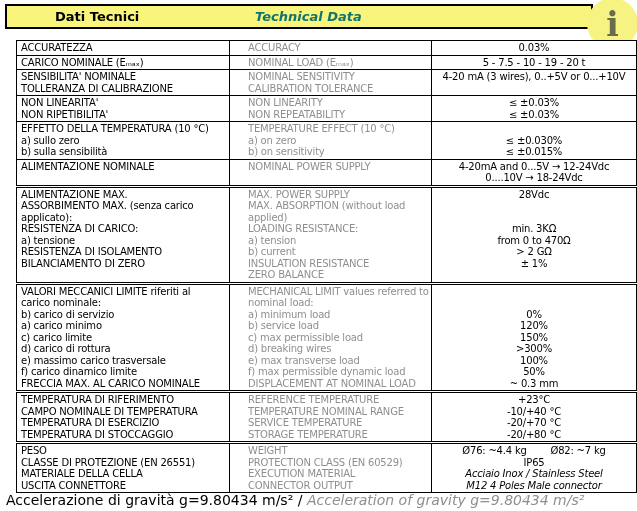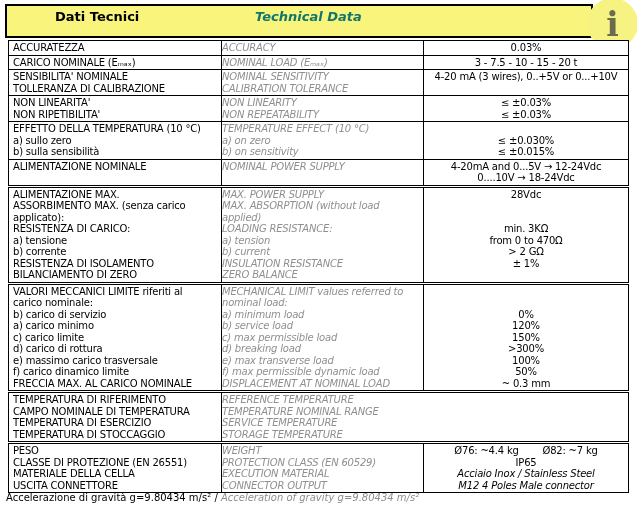--- a/index.html
+++ b/index.html
@@ -5,21 +5,21 @@
   html,body { margin:0; padding:0; }
   body {
     width:637px; height:511px; background:#ffffff; overflow:hidden;
     font-family:"DejaVu Sans","Liberation Sans",sans-serif;
     color:#000;
   }
   .page { position:relative; width:637px; height:511px; }
 
   
   .header-bar {
-    position:absolute; left:5px; top:4px; width:588px; height:34px;
+    position:absolute; left:5px; top:4px; width:588px; height:25px;
     background:#F8F47C; border:2px solid #000; box-sizing:border-box;
   }
   .title-it {
     position:absolute; left:48px; top:3px;
     font-size:13px; font-weight:bold; color:#000;
   }
   .title-en {
     position:absolute; left:248px; top:3px;
     font-size:13px; font-weight:bold; font-style:italic; color:#0f766e;
   }
@@ -29,43 +29,43 @@
     display:flex; align-items:center; justify-content:center;
     cursor:pointer;
   }
   .info-badge .glyph {
     font-family:"DejaVu Serif","Liberation Serif",serif;
     font-weight:bold; font-size:33px; line-height:1; color:#6B6B4F;
     margin-top:2px;
   }
 
   
-  .spec-table { position:absolute; left:8px; top:40px; width:621px; }
+  .spec-table { position:absolute; left:16px; top:40px; width:621px; }
   .section {
     border:1.5px solid #000; margin-bottom:1px; background:#fff;
   }
   .row { display:grid; grid-template-columns:212px 202px 1fr; }
   .row + .row { border-top:1px solid #000; }
   .cell { padding:1px 0; overflow:hidden; box-sizing:border-box; }
   .cell.it { padding-left:4px; }
   .cell.en {
-    border-left:1px solid #000; padding-left:0;
-    color:#8F8F8F; font-style:italic;
+    border-left:1px solid #000; padding-left:18px;
+    color:#8F8F8F; 
   }
   .cell.val { border-left:1px solid #000; text-align:center; }
   .line {
     height:11.5px; line-height:11.5px; font-size:10px;
     letter-spacing:-0.2px; white-space:nowrap;
   }
   .line.bold { font-weight:normal; }
   .line.italic { font-style:italic; }
 
   
   .footnote {
-    position:absolute; left:6px; top:492px; font-size:10px;
+    position:absolute; left:6px; top:492px; font-size:14px;
     white-space:nowrap;
   }
   .footnote .en-part { color:#8F8F8F; font-style:italic; }
 </style>
 </head>
 <body>
 
 <div class="page">
 
   <div class="header-bar">
@@ -91,21 +91,21 @@
           </div>
         </div>
         <div class="row">
           <div class="cell it">
             <div class="line">CARICO NOMINALE (Eₘₐₓ)</div>
           </div>
           <div class="cell en">
             <div class="line">NOMINAL LOAD (Eₘₐₓ)</div>
           </div>
           <div class="cell val">
-            <div class="line">3 - 7.5 - 10 - 15 - 20 t</div>
+            <div class="line">5 - 7.5 - 10 - 19 - 20 t</div>
           </div>
         </div>
         <div class="row">
           <div class="cell it">
             <div class="line">SENSIBILITA' NOMINALE</div>
             <div class="line">TOLLERANZA DI CALIBRAZIONE</div>
           </div>
           <div class="cell en">
             <div class="line">NOMINAL SENSITIVITY</div>
             <div class="line">CALIBRATION TOLERANCE</div>
@@ -159,21 +159,20 @@
         </div>
       </div>
       <div class="section">
         <div class="row">
           <div class="cell it">
             <div class="line">ALIMENTAZIONE MAX.</div>
             <div class="line">ASSORBIMENTO MAX. (senza carico</div>
             <div class="line">applicato):</div>
             <div class="line">RESISTENZA DI CARICO:</div>
             <div class="line">a) tensione</div>
-            <div class="line">b) corrente</div>
             <div class="line">RESISTENZA DI ISOLAMENTO</div>
             <div class="line">BILANCIAMENTO DI ZERO</div>
           </div>
           <div class="cell en">
             <div class="line">MAX. POWER SUPPLY</div>
             <div class="line">MAX. ABSORPTION (without load</div>
             <div class="line">applied)</div>
             <div class="line">LOADING RESISTANCE:</div>
             <div class="line">a) tension</div>
             <div class="line">b) current</div>
@@ -203,21 +202,21 @@
             <div class="line">e) massimo carico trasversale</div>
             <div class="line">f) carico dinamico  limite</div>
             <div class="line">FRECCIA MAX. AL CARICO NOMINALE</div>
           </div>
           <div class="cell en">
             <div class="line">MECHANICAL LIMIT values referred to</div>
             <div class="line">nominal load:</div>
             <div class="line">a) minimum load</div>
             <div class="line">b) service load</div>
             <div class="line">c) max permissible load</div>
-            <div class="line">d) breaking load</div>
+            <div class="line">d) breaking wires</div>
             <div class="line">e) max transverse load</div>
             <div class="line">f) max permissible dynamic load</div>
             <div class="line">DISPLACEMENT AT NOMINAL LOAD</div>
           </div>
           <div class="cell val">
             <div class="line"></div>
             <div class="line"></div>
             <div class="line">0%</div>
             <div class="line">120%</div>
             <div class="line">150%</div>
@@ -235,20 +234,26 @@
             <div class="line">CAMPO NOMINALE DI TEMPERATURA</div>
             <div class="line">TEMPERATURA DI ESERCIZIO</div>
             <div class="line">TEMPERATURA DI STOCCAGGIO</div>
           </div>
           <div class="cell en">
             <div class="line">REFERENCE TEMPERATURE</div>
             <div class="line">TEMPERATURE NOMINAL RANGE</div>
             <div class="line">SERVICE TEMPERATURE</div>
             <div class="line">STORAGE TEMPERATURE</div>
           </div>
+          <div class="cell val">
+            <div class="line">+23°C</div>
+            <div class="line">-10/+40 °C</div>
+            <div class="line">-20/+70 °C</div>
+            <div class="line">-20/+80 °C</div>
+          </div>
         </div>
       </div>
       <div class="section">
         <div class="row">
           <div class="cell it">
             <div class="line">PESO</div>
             <div class="line">CLASSE DI PROTEZIONE (EN 26551)</div>
             <div class="line">MATERIALE DELLA CELLA</div>
             <div class="line">USCITA CONNETTORE</div>
           </div>

